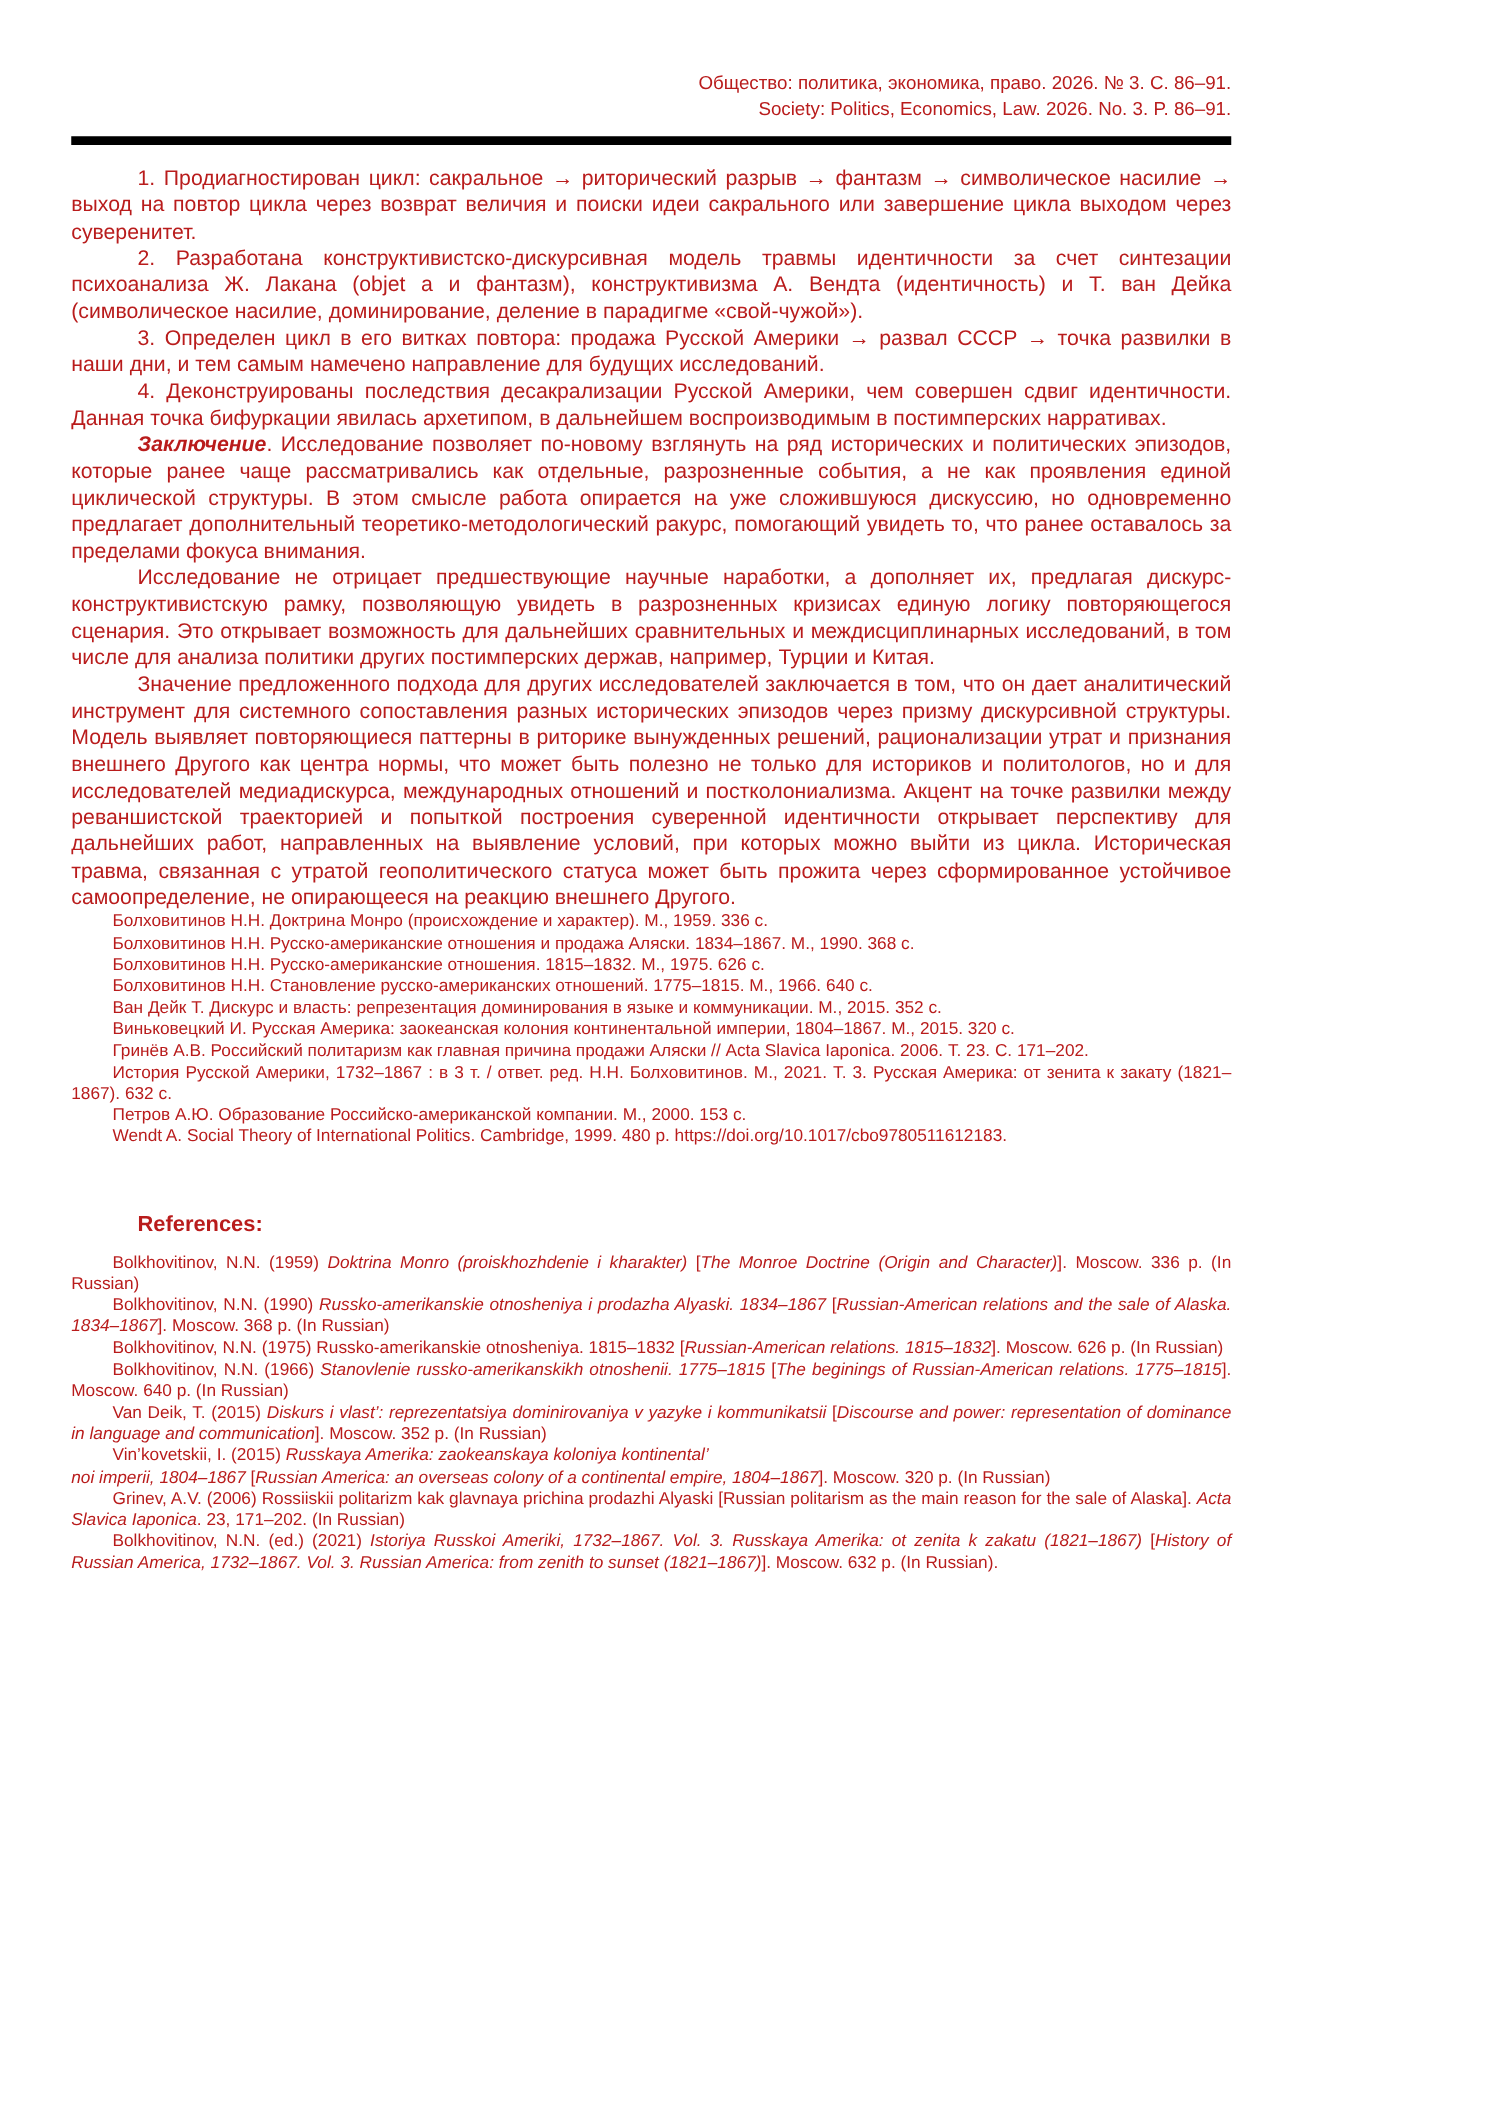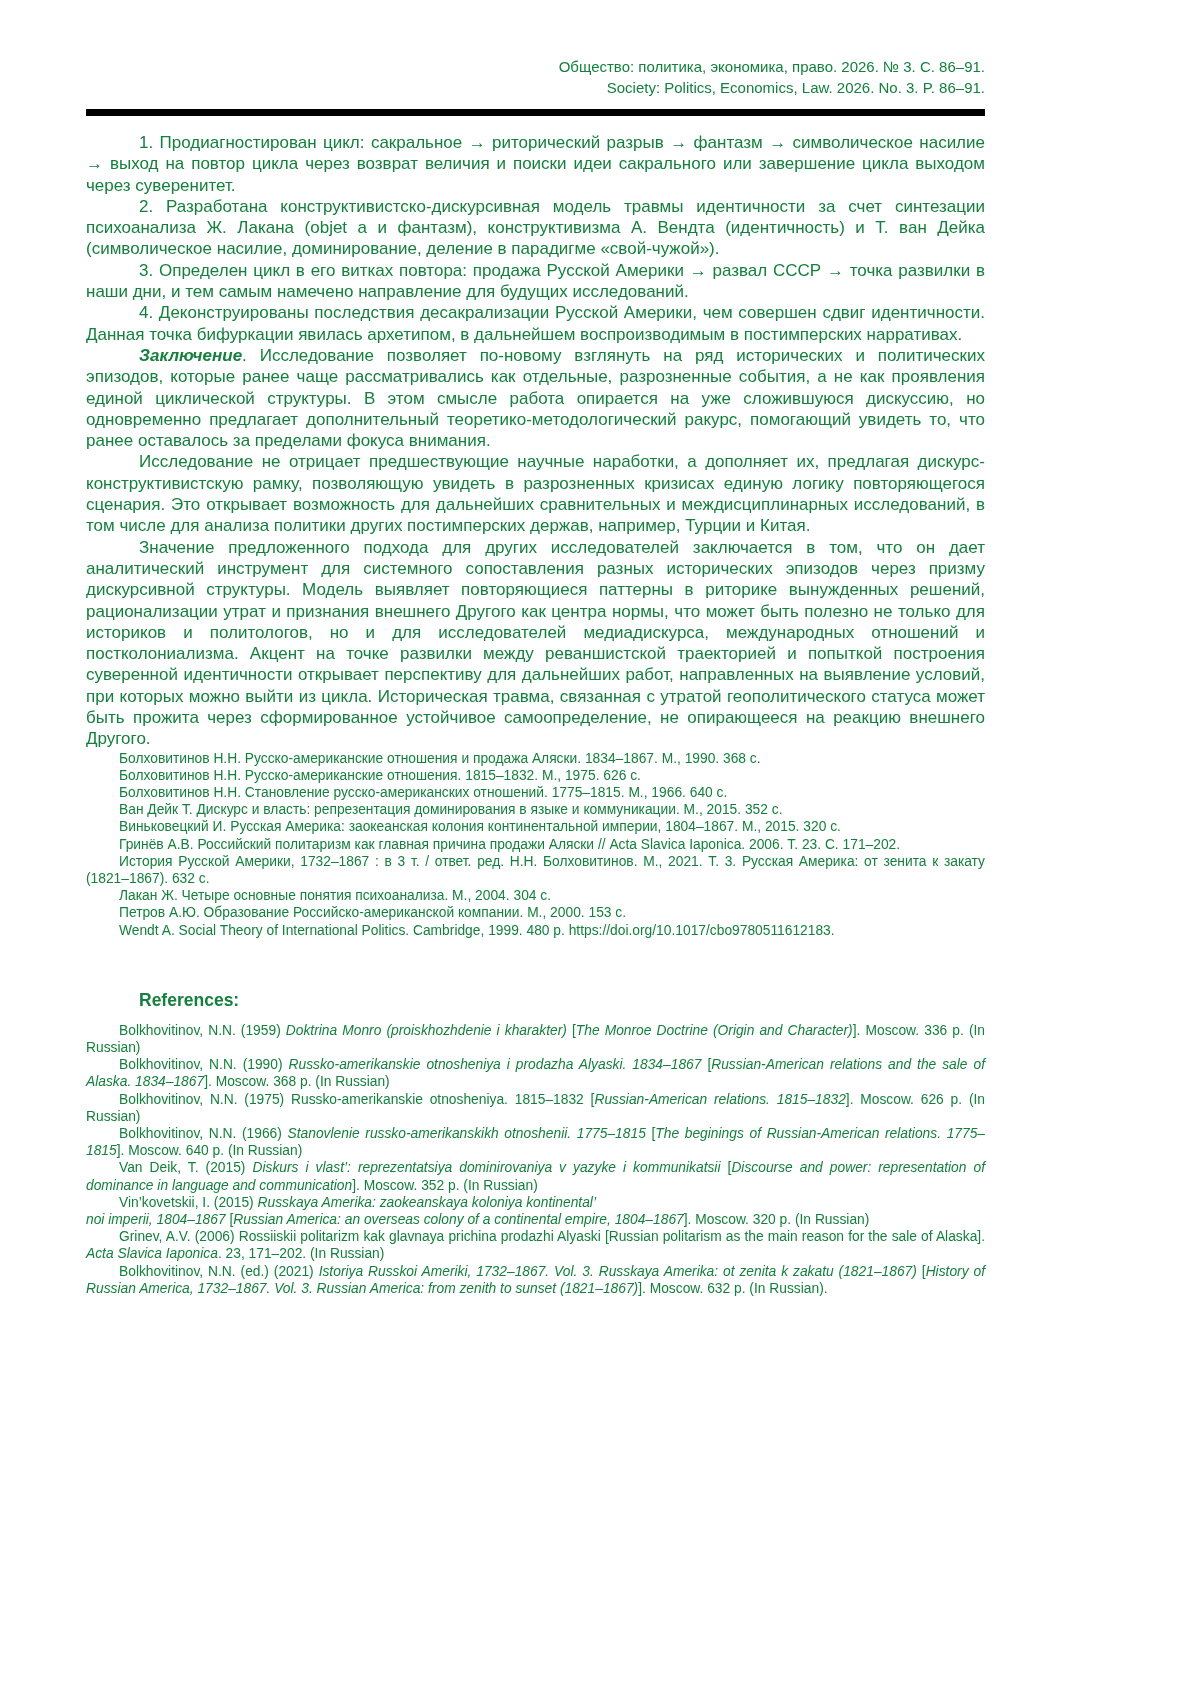--- a/index.html
+++ b/index.html
@@ -3,23 +3,23 @@
 <meta charset="utf-8">
 <style>
   * { box-sizing: border-box; }
   html, body { margin: 0; padding: 0; background: #ffffff; }
   .page {
     position: relative;
     width: 1200px;
     height: 1697px;
     margin: 0 auto;
     background: #ffffff;
-    padding: 56px 215px 40px 86px;
+    padding: 56px 215px 40px 57px;
     font-family: "Liberation Sans", "DejaVu Sans", sans-serif;
-    color: #15803d;
+    color: #b91c1c;
     overflow: hidden;
   }
   .journal-header { text-align: right; font-size: 15px; line-height: 21px; }
   .rule { height: 7px; background: #000; margin-top: 11px; }
   .body-text { margin-top: 16px; font-size: 17px; line-height: 21.3px; text-align: justify; }
   .para { margin: 0; text-indent: 53px; }
   .it { font-style: italic; }
   .bold-it { font-weight: bold; font-style: italic; }
   .section-heading {
     font-size: 17.5px; font-weight: bold;
@@ -46,28 +46,28 @@
       <p class="para"><span>2. Разработана конструктивистско-дискурсивная модель травмы идентичности за счет синтезации психоанализа Ж. Лакана (objet a и фантазм), конструктивизма А. Вендта (идентичность) и Т. ван Дейка (символическое насилие, доминирование, деление в парадигме «свой-чужой»).</span></p>
       <p class="para"><span>3. Определен цикл в его витках повтора: продажа Русской Америки → развал СССР → точка развилки в наши дни, и тем самым намечено направление для будущих исследований.</span></p>
       <p class="para"><span>4. Деконструированы последствия десакрализации Русской Америки, чем совершен сдвиг идентичности. Данная точка бифуркации явилась архетипом, в дальнейшем воспроизводимым в постимперских нарративах.</span></p>
       <p class="para"><span class="bold-it">Заключение</span><span>. Исследование позволяет по-новому взглянуть на ряд исторических и политических эпизодов, которые ранее чаще рассматривались как отдельные, разрозненные события, а не как проявления единой циклической структуры. В этом смысле работа опирается на уже сложившуюся дискуссию, но одновременно предлагает дополнительный теоретико-методологический ракурс, помогающий увидеть то, что ранее оставалось за пределами фокуса внимания.</span></p>
       <p class="para"><span>Исследование не отрицает предшествующие научные наработки, а дополняет их, предлагая дискурс-конструктивистскую рамку, позволяющую увидеть в разрозненных кризисах единую логику повторяющегося сценария. Это открывает возможность для дальнейших сравнительных и междисциплинарных исследований, в том числе для анализа политики других постимперских держав, например, Турции и Китая.</span></p>
       <p class="para"><span>Значение предложенного подхода для других исследователей заключается в том, что он дает аналитический инструмент для системного сопоставления разных исторических эпизодов через призму дискурсивной структуры. Модель выявляет повторяющиеся паттерны в риторике вынужденных решений, рационализации утрат и признания внешнего Другого как центра нормы, что может быть полезно не только для историков и политологов, но и для исследователей медиадискурса, международных отношений и постколониализма. Акцент на точке развилки между реваншистской траекторией и попыткой построения суверенной идентичности открывает перспективу для дальнейших работ, направленных на выявление условий, при которых можно выйти из цикла. Историческая травма, связанная с утратой геополитического статуса может быть прожита через сформированное устойчивое самоопределение, не опирающееся на реакцию внешнего Другого.</span></p>
     </section>
 
 
   <section class="ref-list" id="sources-list">
+      <p class="ref">Болховитинов Н.Н. Доктрина Монро (происхождение и характер). М., 1959. 336 с.</p>
       <p class="ref">Болховитинов Н.Н. Русско-американские отношения и продажа Аляски. 1834–1867. М., 1990. 368 с.</p>
       <p class="ref">Болховитинов Н.Н. Русско-американские отношения. 1815–1832. М., 1975. 626 с.</p>
       <p class="ref">Болховитинов Н.Н. Становление русско-американских отношений. 1775–1815. М., 1966. 640 с.</p>
       <p class="ref">Ван Дейк Т. Дискурс и власть: репрезентация доминирования в языке и коммуникации. М., 2015. 352 с.</p>
       <p class="ref">Виньковецкий И. Русская Америка: заокеанская колония континентальной империи, 1804–1867. М., 2015. 320 с.</p>
       <p class="ref">Гринёв А.В. Российский политаризм как главная причина продажи Аляски // Acta Slavica Iaponica. 2006. Т. 23. С. 171–202.</p>
       <p class="ref">История Русской Америки, 1732–1867 : в 3 т. / ответ. ред. Н.Н. Болховитинов. М., 2021. Т. 3. Русская Америка: от зенита к закату (1821–1867). 632 с.</p>
-      <p class="ref">Лакан Ж. Четыре основные понятия психоанализа. М., 2004. 304 с.</p>
       <p class="ref">Петров А.Ю. Образование Российско-американской компании. М., 2000. 153 с.</p>
       <p class="ref">Wendt A. Social Theory of International Politics. Cambridge, 1999. 480 p. https://doi.org/10.1017/cbo9780511612183.</p>
     </section>
 
   <h2 class="section-heading refs">References:</h2>
 
   <section class="ref-list" id="references-list">
       <p class="ref"><span>Bolkhovitinov, N.N. (1959) </span><span class="it">Doktrina Monro (proiskhozhdenie i kharakter)</span><span> [</span><span class="it">The Monroe Doctrine (Origin and Character)</span><span>]. Moscow. 336 p. (In Russian)</span></p>
       <p class="ref"><span>Bolkhovitinov, N.N. (1990) </span><span class="it">Russko-amerikanskie otnosheniya i prodazha Alyaski. 1834–1867</span><span> [</span><span class="it">Russian-American relations and the sale of Alaska. 1834–1867</span><span>]. Moscow. 368 p. (In Russian)</span></p>
       <p class="ref"><span>Bolkhovitinov, N.N. (1975) Russko-amerikanskie otnosheniya. 1815–1832 [</span><span class="it">Russian-American relations. 1815–1832</span><span>]. Moscow. 626 p. (In Russian)</span></p>

